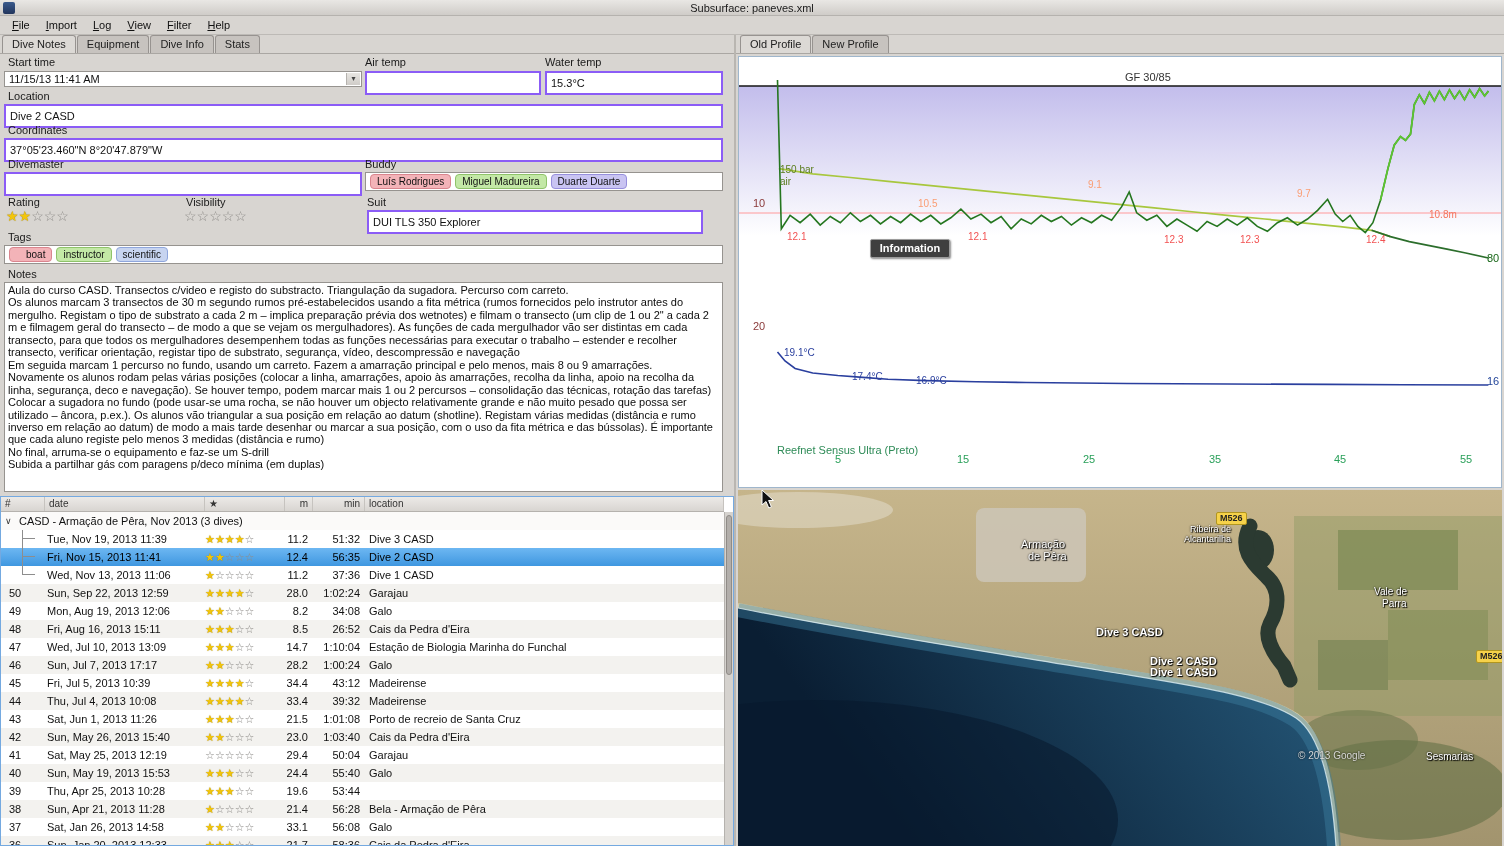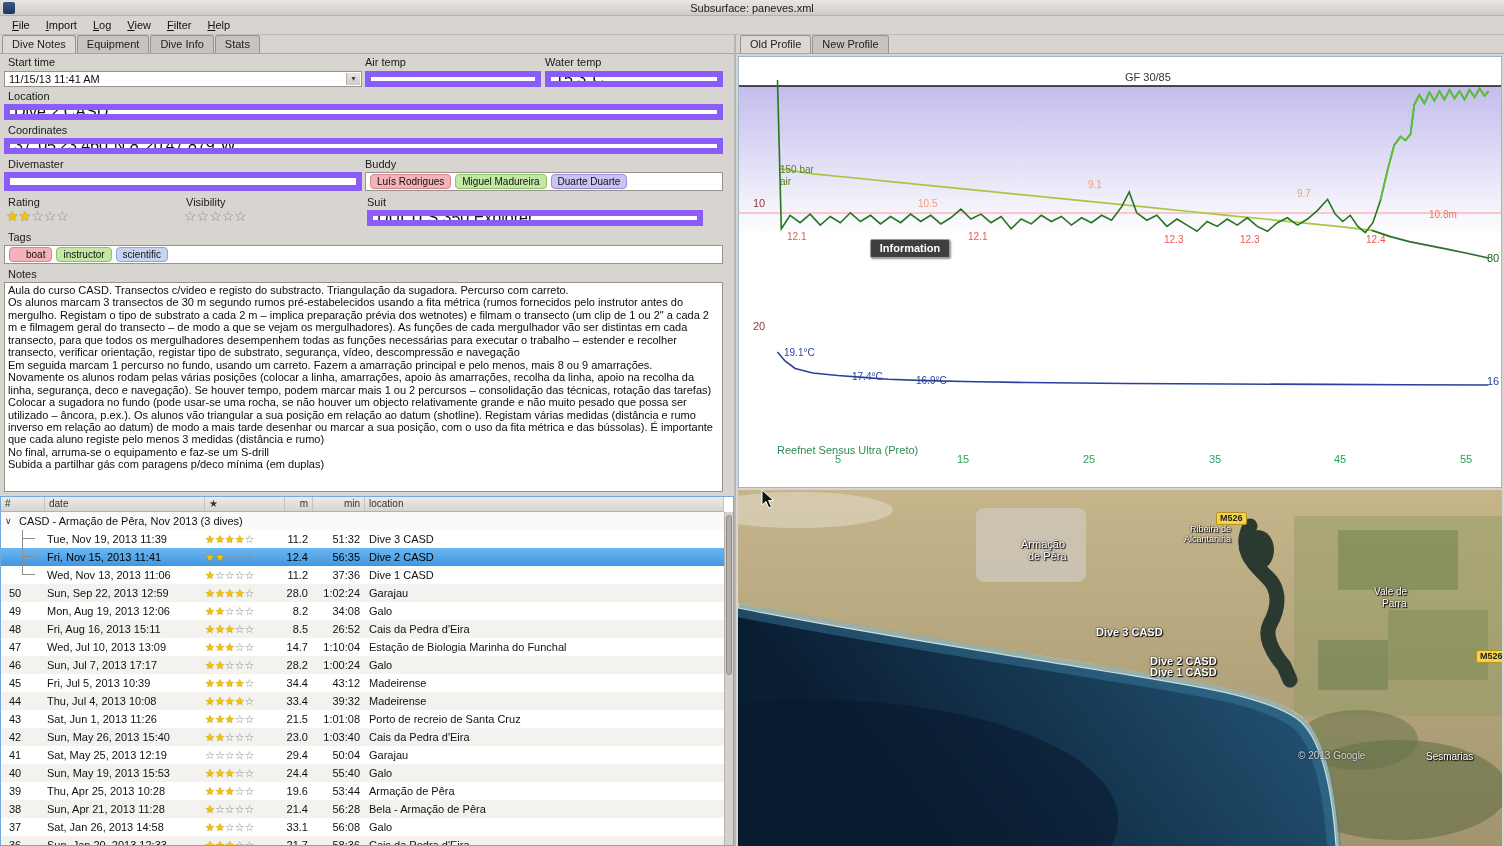--- a/index.html
+++ b/index.html
@@ -19,21 +19,21 @@
 .vsplit{position:absolute;left:734px;top:35px;width:2px;height:811px;background:#b9b6b1}
 
 
 .tabbar{position:absolute;top:0;height:18px;display:flex;gap:1px}
 .tab{padding:2px 9px;height:18px;background:#c7c3bf;border:1px solid #979390;border-bottom:none;border-radius:3px 3px 0 0;font-size:11px;color:#222}
 .tab.sel{background:#dcd9d5}
 .tabline{position:absolute;left:0;right:0;top:18px;border-top:1px solid #aaa7a3}
 
 
 .flabel{position:absolute;font-size:11px;color:#1a1a1a;white-space:nowrap}
-.tbox{position:absolute;background:#fff;border:6px solid #8b5cf6;font-size:16px;padding:2px 4px;line-height:14px;white-space:nowrap;overflow:hidden}
+.tbox{position:absolute;background:#fff;border:2px solid #8b5cf6;font-size:11px;padding:10px 4px;line-height:14px;white-space:nowrap;overflow:hidden}
 input.tbox{height:16px;font-family:"Liberation Sans",sans-serif;color:#111}
 .combobox{position:absolute;height:16px;background:#fff;border:1px solid #96938f;padding:1px 4px;line-height:13px}
 .cb-arrow{position:absolute;right:1px;top:1px;width:14px;height:12px;background:linear-gradient(#e8e6e2,#cfccc8);border-left:1px solid #b5b2ae;text-align:center;font-size:8px;line-height:12px;color:#444}
 .chipbox{position:absolute;height:19px;background:#fff;border:1px solid #96938f;display:flex;align-items:center;padding-left:2px}
 .chip{display:inline-block;height:15px;line-height:13px;padding:0 6px;border-radius:4px;border:1px solid;font-size:10px;margin:15px 2px;white-space:nowrap}
 .starrow{position:absolute;font-size:14px;letter-spacing:0;line-height:15px}
 .star{cursor:default}
 .star.fill{color:#f2c50c;text-shadow:0 0 1px #7a6200}
 .star.empty{color:#8f8d8a}
 .notesbox{position:absolute;background:#fff;border:1px solid #96938f;font-size:11px;line-height:12.45px;padding:1px 3px;white-space:pre-wrap;overflow:hidden;text-align:left;color:#0c0c0c}
@@ -286,21 +286,20 @@
           <span class="dcell c-depth">24.4</span>
           <span class="dcell c-min">55:40</span>
           <span class="dcell c-loc">Galo</span>
         </div>
         <div class="drow">
           <span class="dcell c-num">39</span>
           <span class="dcell c-date">Thu, Apr 25, 2013 10:28</span>
           <span class="dcell c-stars"><span class="star fill" style="font-size: 11px;">★</span><span class="star fill" style="font-size: 11px;">★</span><span class="star fill" style="font-size: 11px;">★</span><span class="star empty" style="font-size: 11px;">☆</span><span class="star empty" style="font-size: 11px;">☆</span></span>
           <span class="dcell c-depth">19.6</span>
           <span class="dcell c-min">53:44</span>
-          <span class="dcell c-loc">Armação de Pêra</span>
         </div>
         <div class="drow alt">
           <span class="dcell c-num">38</span>
           <span class="dcell c-date">Sun, Apr 21, 2013 11:28</span>
           <span class="dcell c-stars"><span class="star fill" style="font-size: 11px;">★</span><span class="star empty" style="font-size: 11px;">☆</span><span class="star empty" style="font-size: 11px;">☆</span><span class="star empty" style="font-size: 11px;">☆</span><span class="star empty" style="font-size: 11px;">☆</span></span>
           <span class="dcell c-depth">21.4</span>
           <span class="dcell c-min">56:28</span>
           <span class="dcell c-loc">Bela - Armação de Pêra</span>
         </div>
         <div class="drow">

